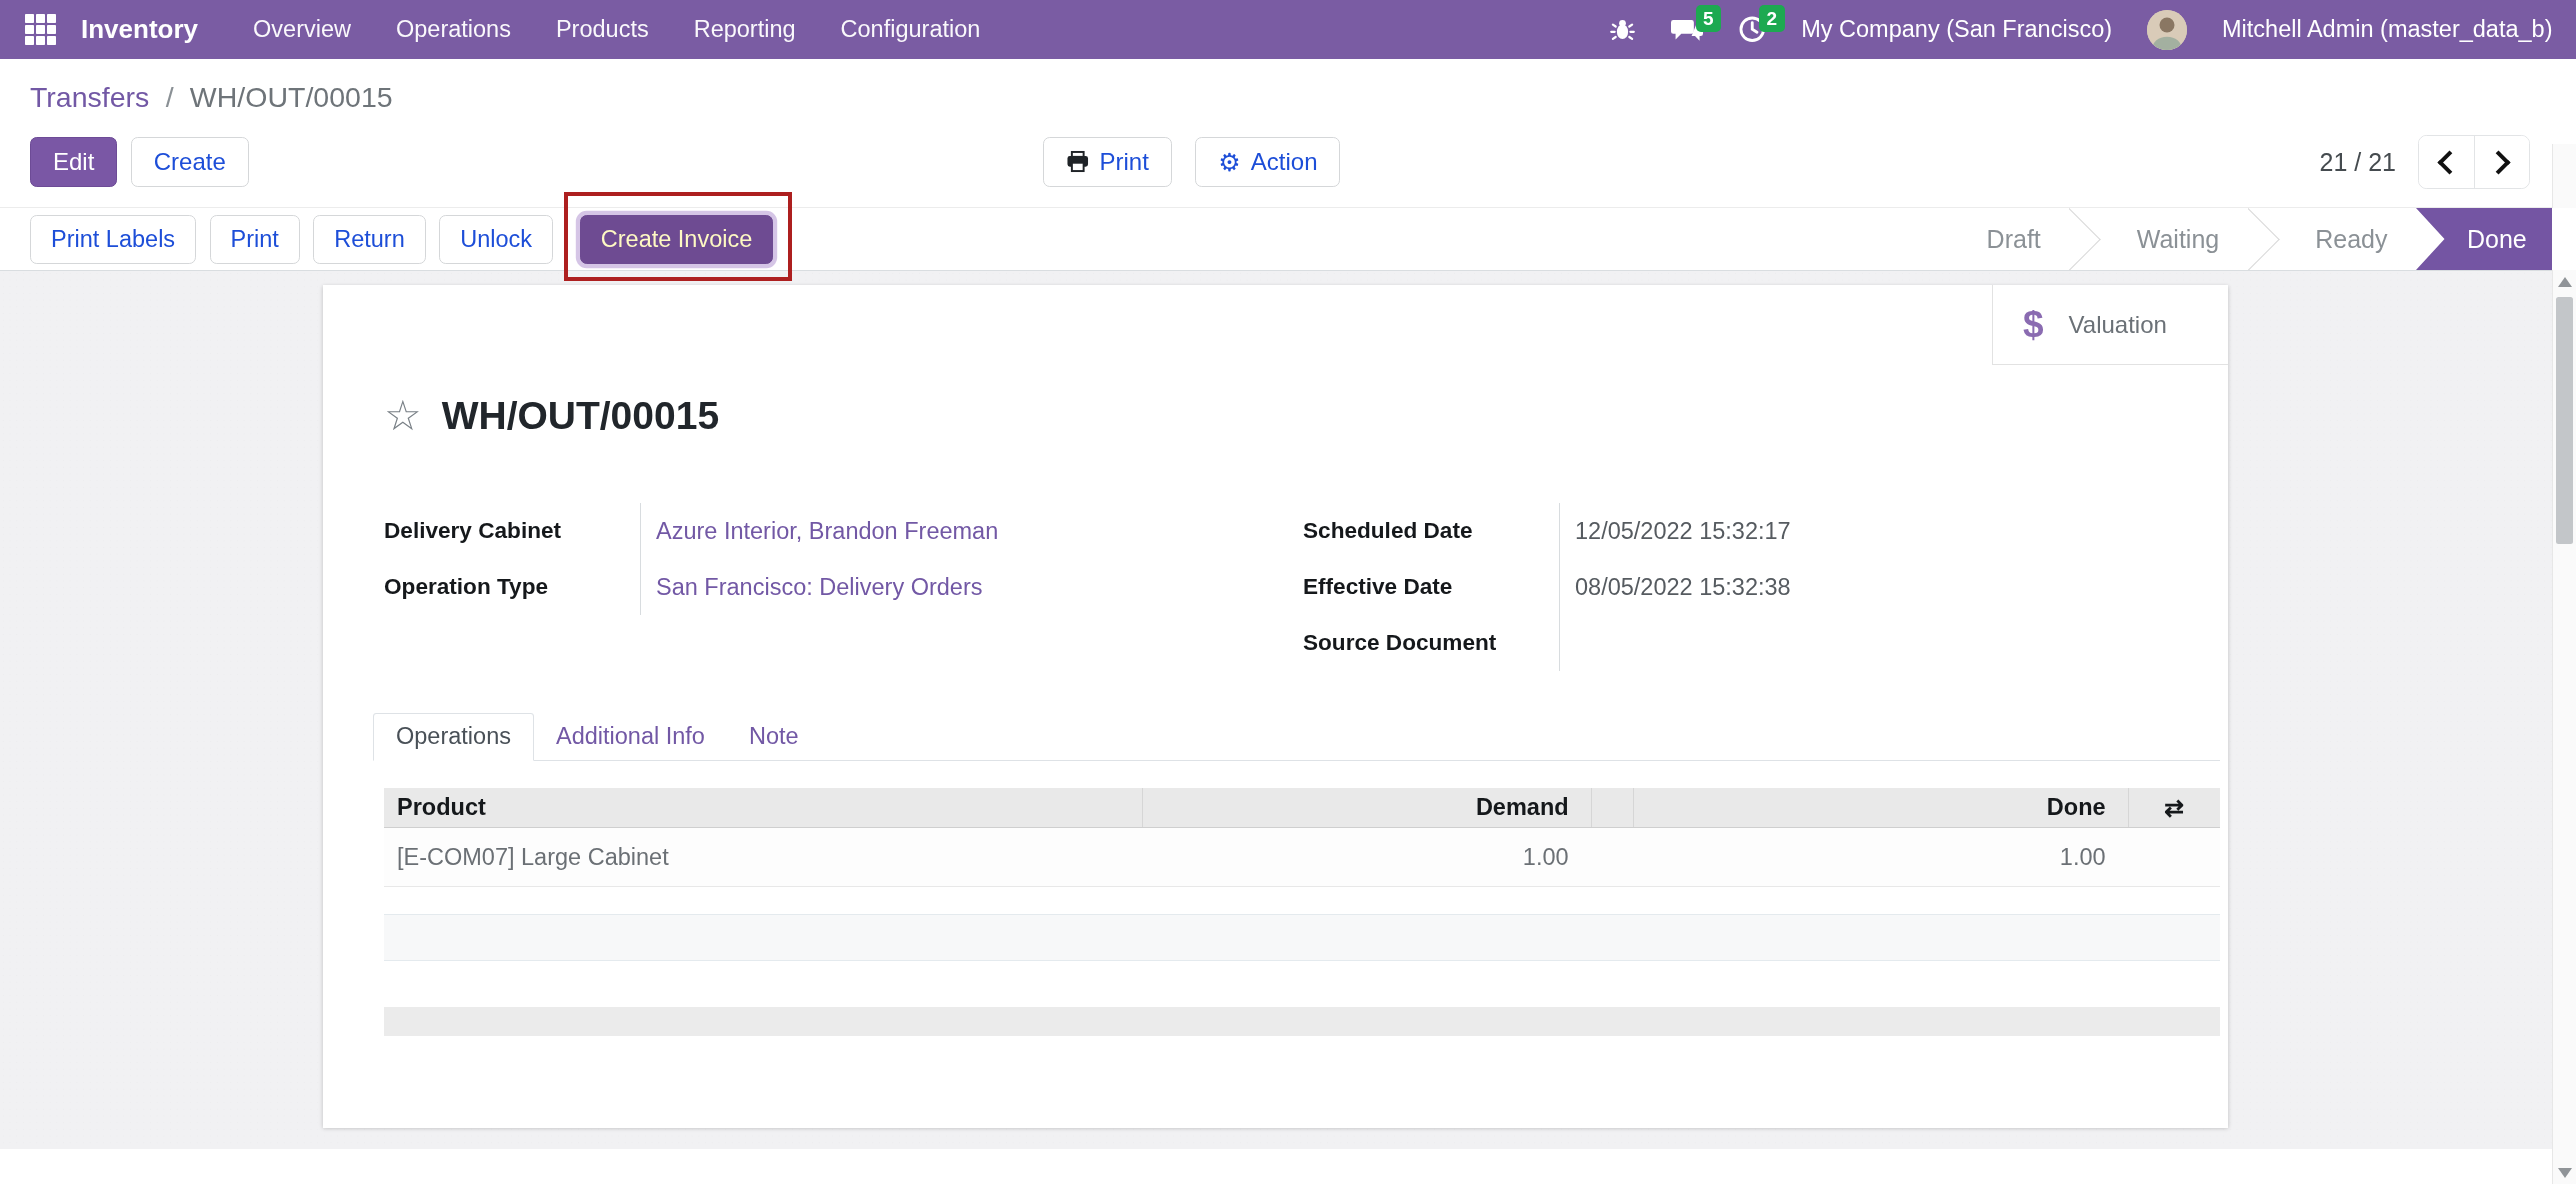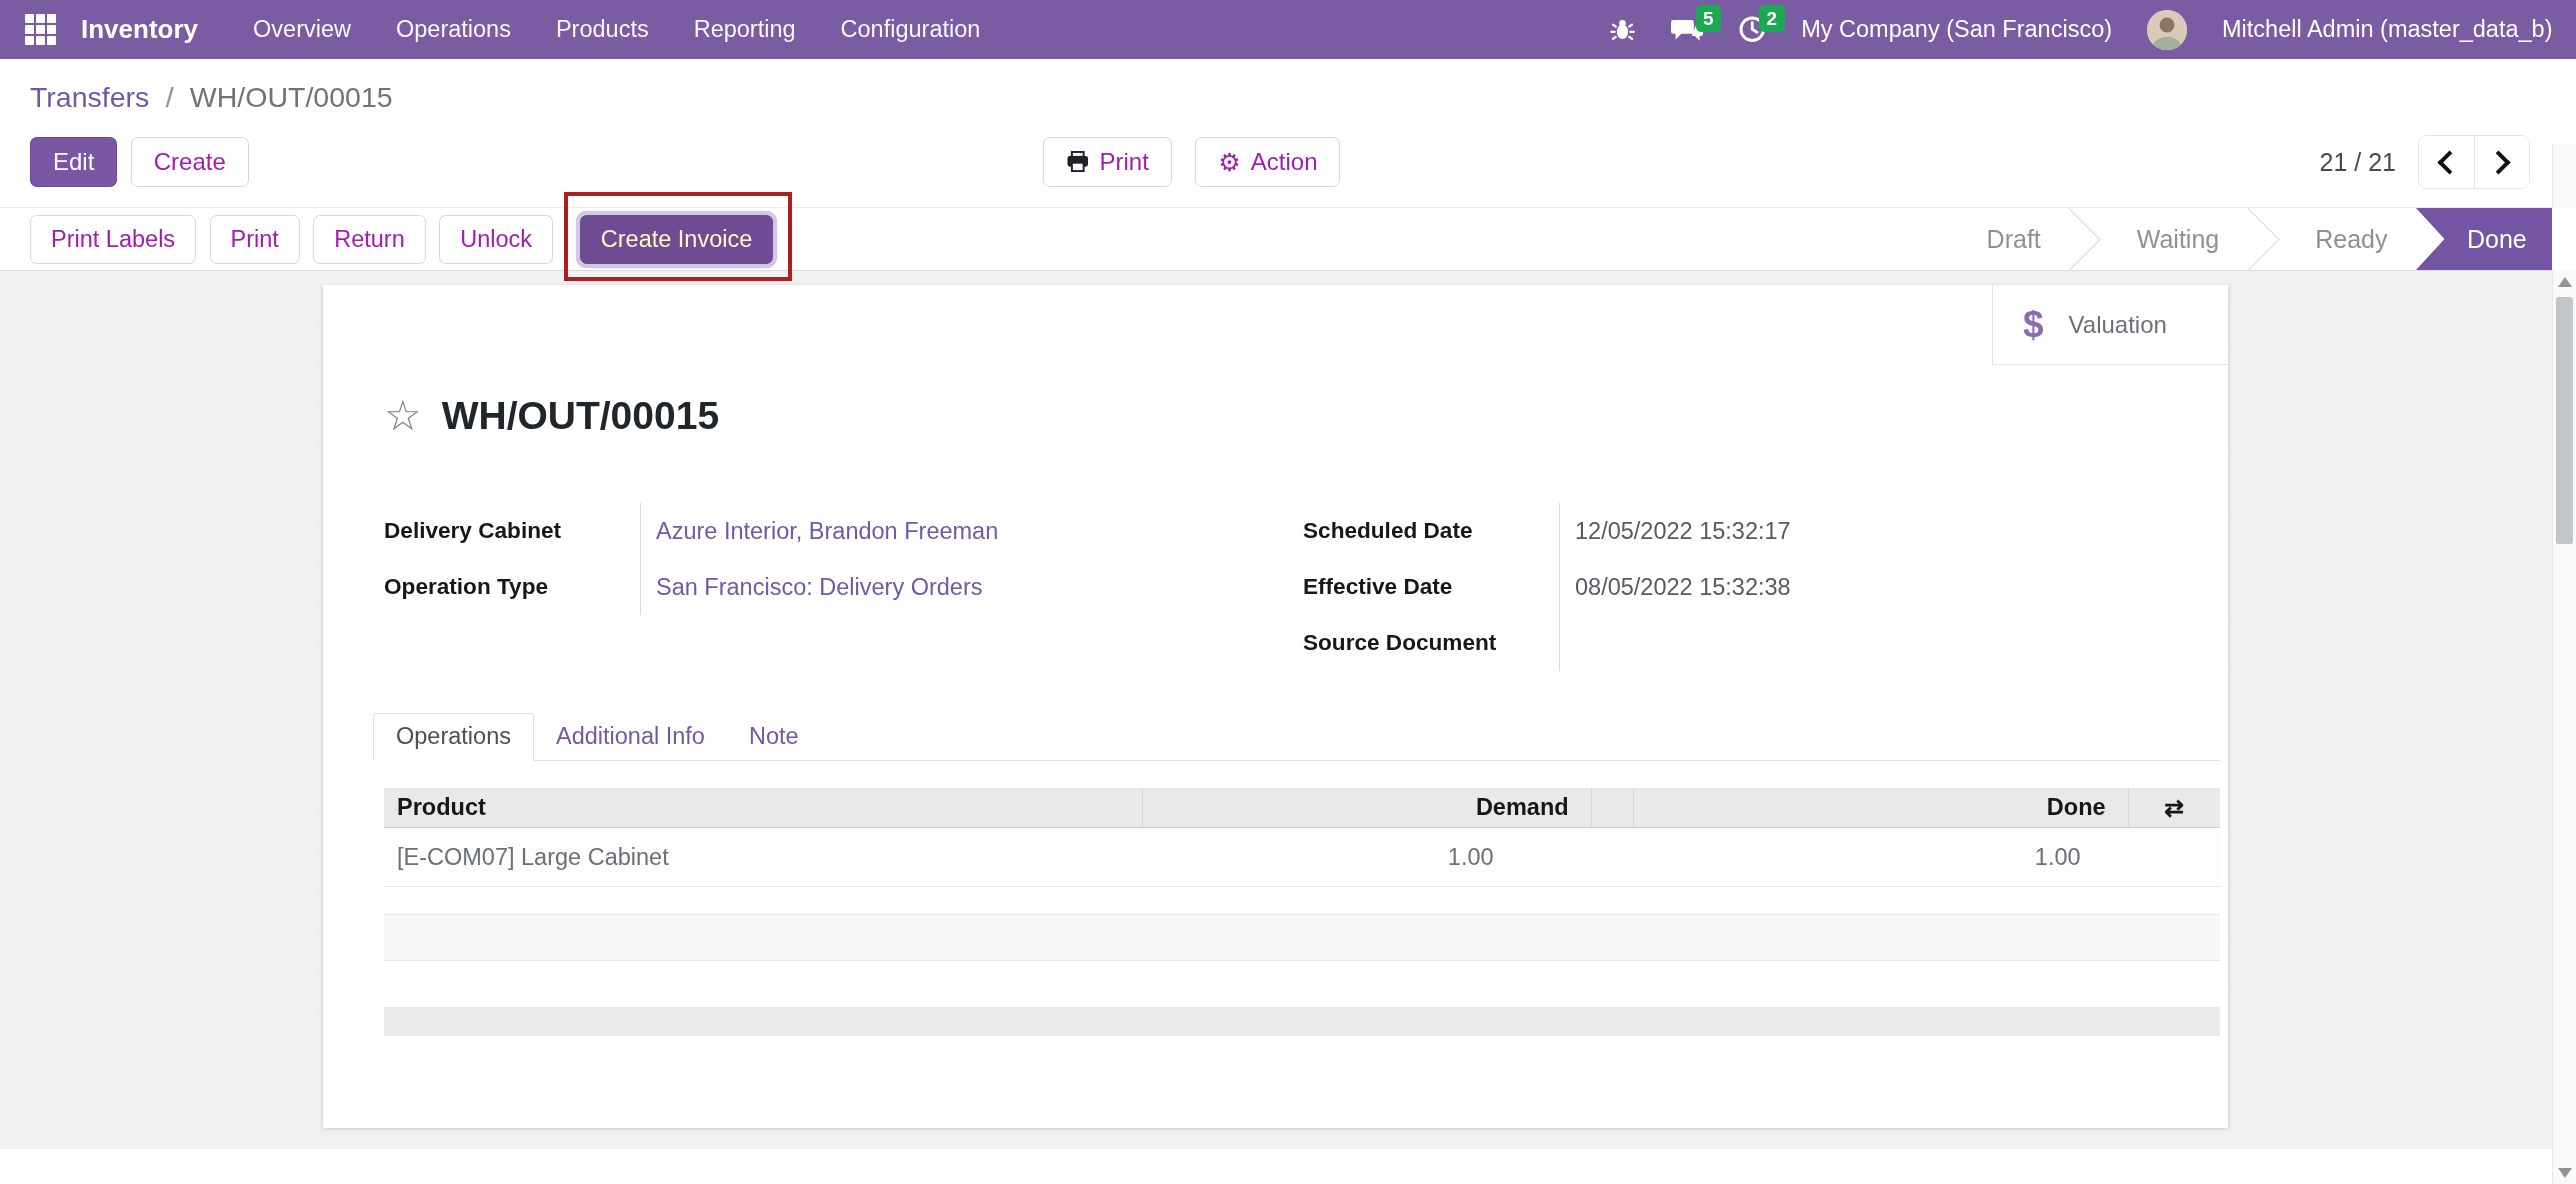--- a/index.html
+++ b/index.html
@@ -29,21 +29,21 @@
   .nav-text { white-space:nowrap; }
   
   .control-panel { height:148px; background:#fff; padding:22px 30px 0 30px; position:relative; }
   .breadcrumb { font-size:28.5px; margin-bottom:22px; }
   .breadcrumb .bc-parent { color:#7258a5; cursor:pointer; }
   .breadcrumb .bc-sep { color:#8a9095; margin:0 8.4px; }
   .breadcrumb .bc-current { color:#6e7479; }
   .cp-row { display:flex; align-items:center; position:relative; height:52px; }
   .btn { display:inline-flex; align-items:center; justify-content:center; gap:10px;
     height:50px; padding:0 22px; font-size:24px; border-radius:6.7px; border:0.8px solid transparent;
-    cursor:pointer; background:#fff; color:#a21caf; white-space:nowrap; }
+    cursor:pointer; background:#fff; color:#1d4ed8; white-space:nowrap; }
   .btn-primary { background:#7a57a5; border-color:#6d4b96; color:#fff; }
   .btn-outline { border-color:#d5d7d9; }
   .cp-left { display:flex; gap:13.4px; }
   .cp-center { position:absolute; left:1013px; display:flex; gap:23.5px; }
   .cp-right { position:absolute; right:16px; display:flex; align-items:center; gap:22px; }
   .pager-text { font-size:25px; color:#454b4f; }
   .pager-group { display:flex; border:0.8px solid #e2e4e6; border-radius:8.4px; overflow:hidden; }
   .pager-btn { width:55px; height:52px; background:#fff; display:flex; align-items:center;
     justify-content:center; cursor:pointer; }
   .pager-btn + .pager-btn { border-left:0.8px solid #e2e4e6; }
@@ -105,21 +105,21 @@
   .tab-link { color:#7258a5; }
   
   .otable { margin:27px 8.4px 0 61px; }
   .trow { display:grid; grid-template-columns:1fr 449px 42px 495px 92px; align-items:stretch; }
   .thead { background:#e9e9e9; border-bottom:0.8px solid #cfcfcf; height:40px; }
   .th { font-size:23.5px; font-weight:700; color:#15181b; display:flex; align-items:center; }
   .th + .th { border-left:0.8px solid #d6d6d6; }
   .cell-left { padding-left:13px; }
   .cell-right { justify-content:flex-end; padding-right:22px; }
   .cell-center { justify-content:center; }
-  .tbody-row { background:#fdfdfd; border-bottom:0.8px solid #e8e8e8; height:59px;gap:25px; }
+  .tbody-row { background:#fdfdfd; border-bottom:0.8px solid #e8e8e8; height:59px; }
   .td { font-size:23.5px; color:#6b7075; display:flex; align-items:center; }
   .opt-icon { cursor:pointer; }
   .empty-row { height:47px; margin:27px 8.4px 0 61px; background:#f7f8f9;
     border-top:0.8px solid #e4eaee; border-bottom:0.8px solid #e4eaee; }
   .hscroll-strip { height:28.5px; margin:46px 8.4px 0 61px; background:#ebebeb; }
   
   .vscrollbar { position:absolute; top:270px; right:0; width:24px; height:915px; background:#fafafa;
     border-left:0.8px solid #e7e7e7; z-index:7; }
   .vscrollbar .arrow-up, .vscrollbar .arrow-down { position:absolute; left:5px; width:0; height:0;
     border-left:7.5px solid transparent; border-right:7.5px solid transparent; cursor:pointer; }

